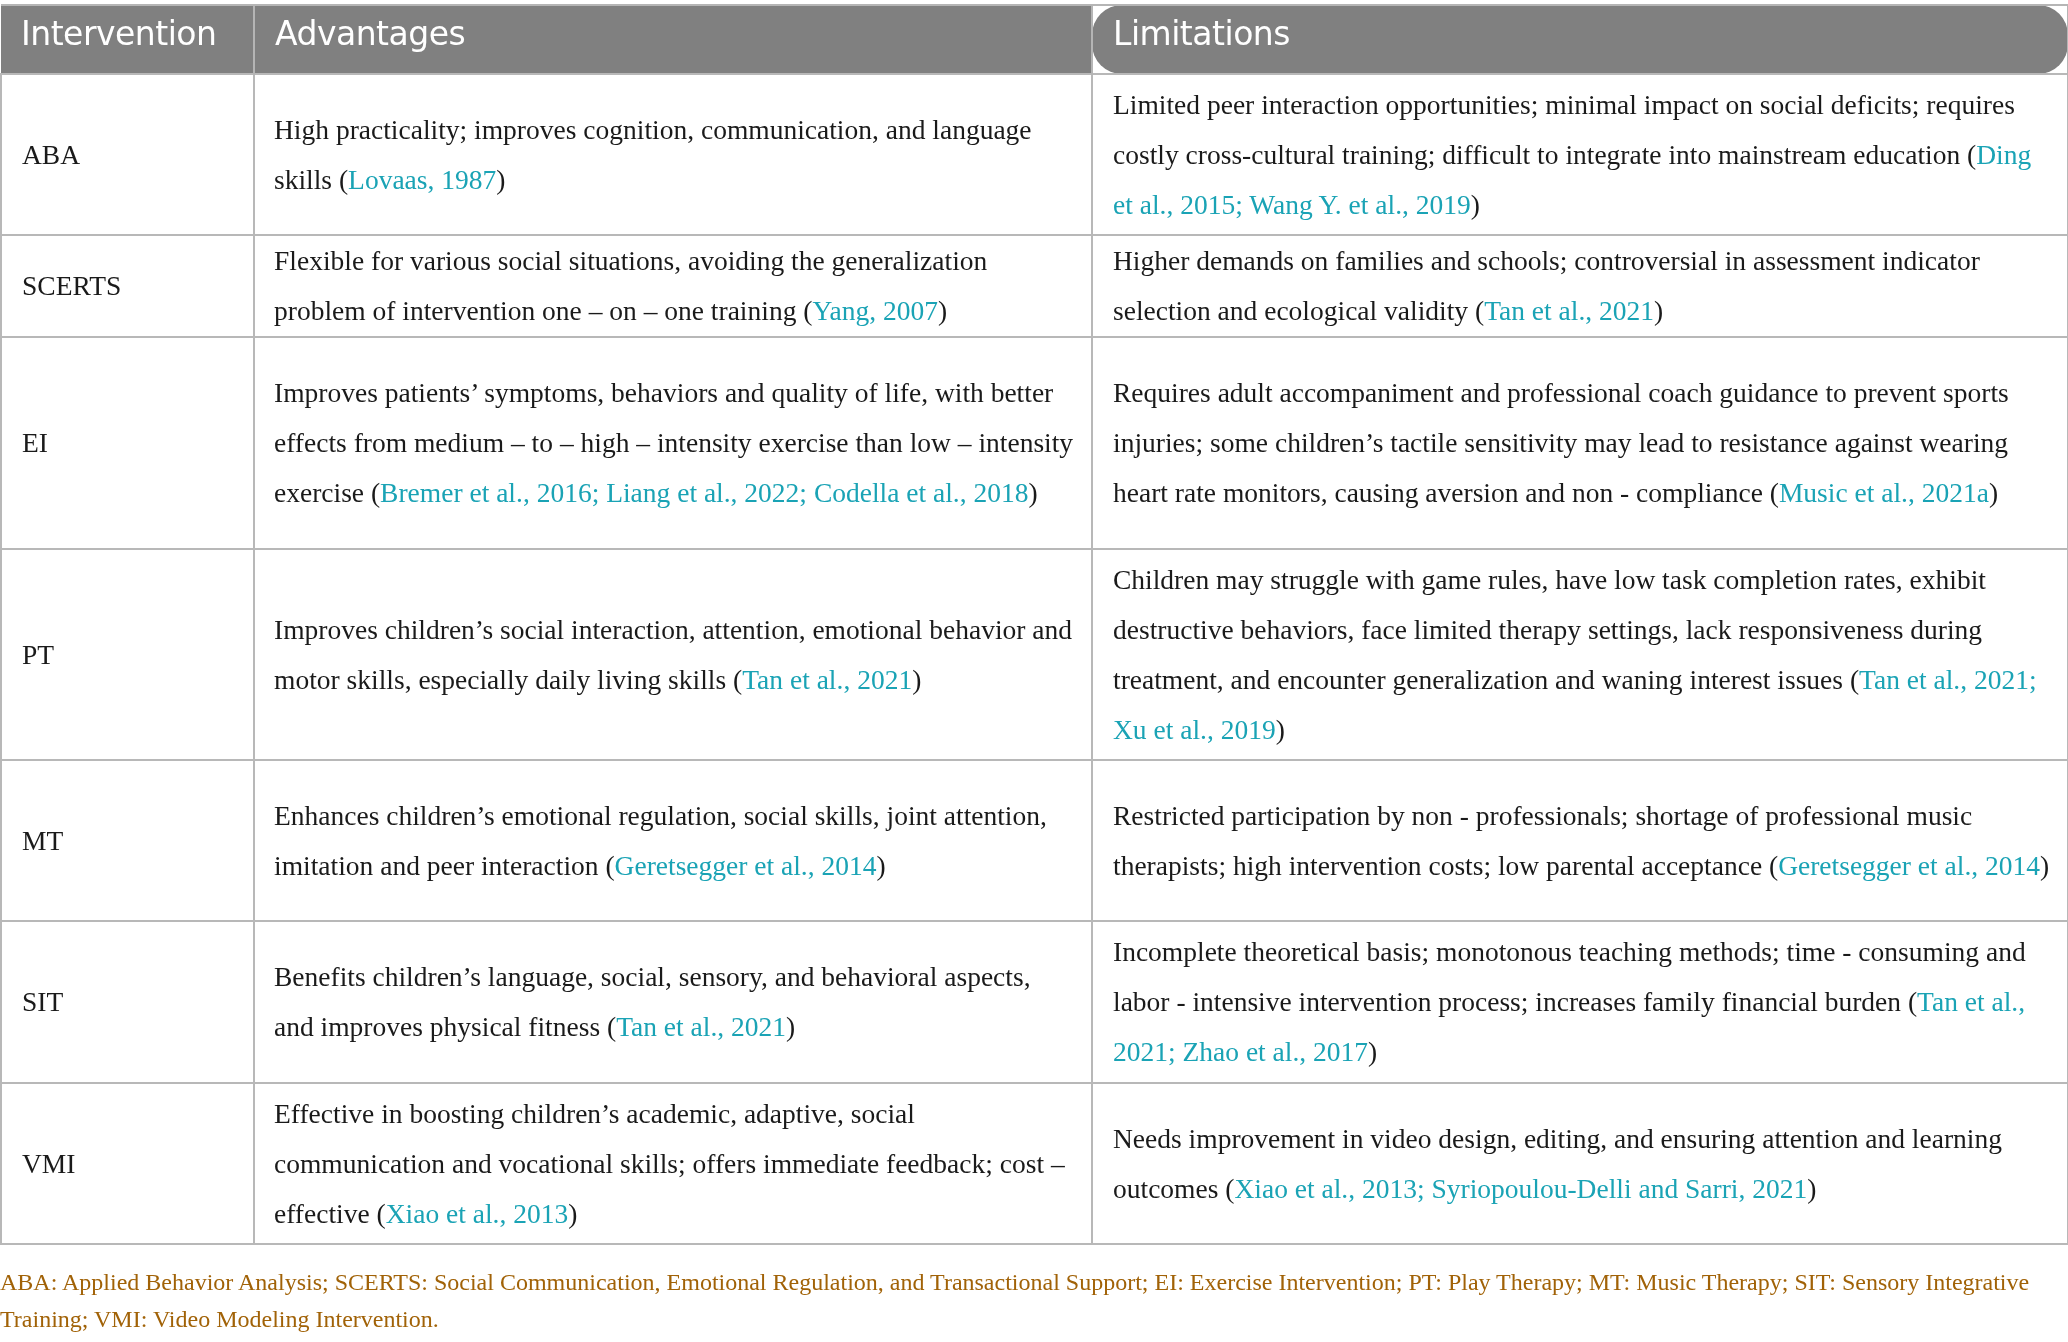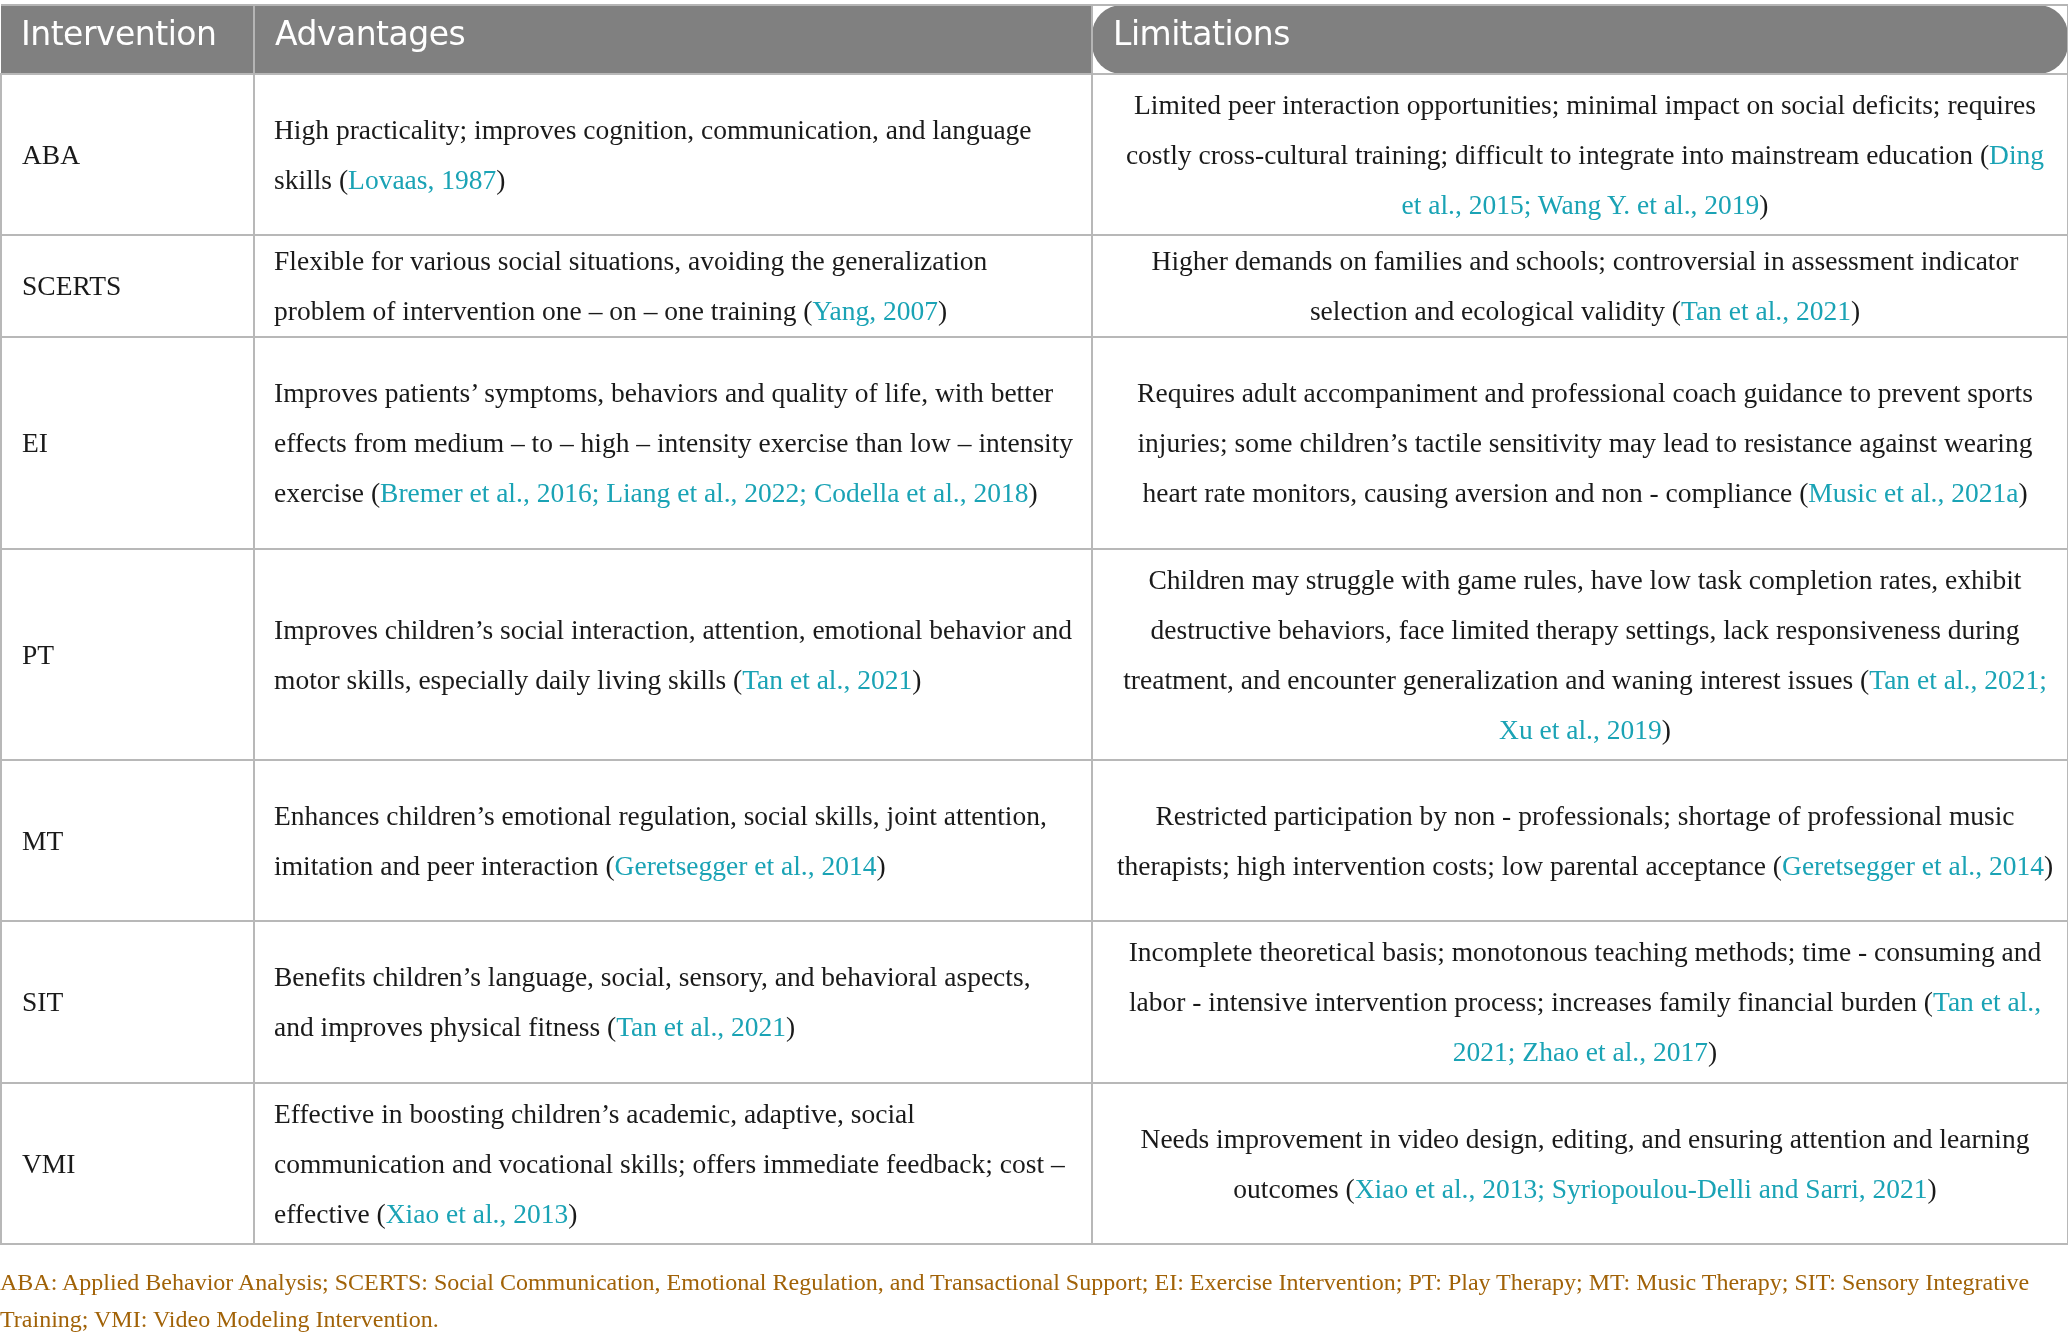--- a/index.html
+++ b/index.html
@@ -20,21 +20,21 @@
     box-sizing: border-box;
   }
   .tbl th:last-child { border-right: 2px solid #b5b5b5; border-radius: 30px; }
   .tbl td {
     font-family: "Liberation Serif", "DejaVu Serif", serif;
     font-size: 27.5px; line-height: 50px; color: #1a1a1a;
     vertical-align: middle; padding: 0 16px 0 20px;
     border: 2px solid #b8b8b8; box-sizing: border-box;
   }
   .tbl td.abbr { padding-left: 20px; }
-  .tbl td.lim { padding-right: 10px; text-align: center; }
+  .tbl td.lim { padding-right: 10px; }
   .tbl td.adv { padding-left: 19px; }
   .cite { color: #1aa3b5; }
   .footnote {
     position: absolute; left: 0; top: 1264px; width: 2060px;
     font-family: "Liberation Serif", "DejaVu Serif", serif;
     font-size: 24px; line-height: 37px; color: #a16207;
   }
 </style>
 </head>
 <body>

